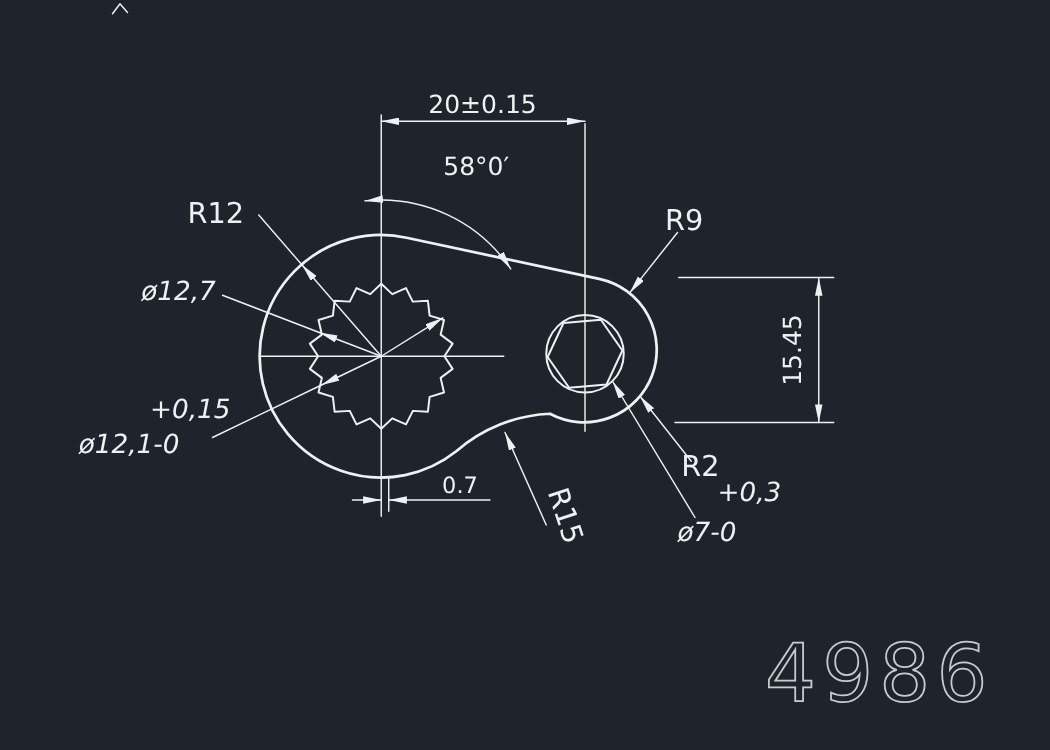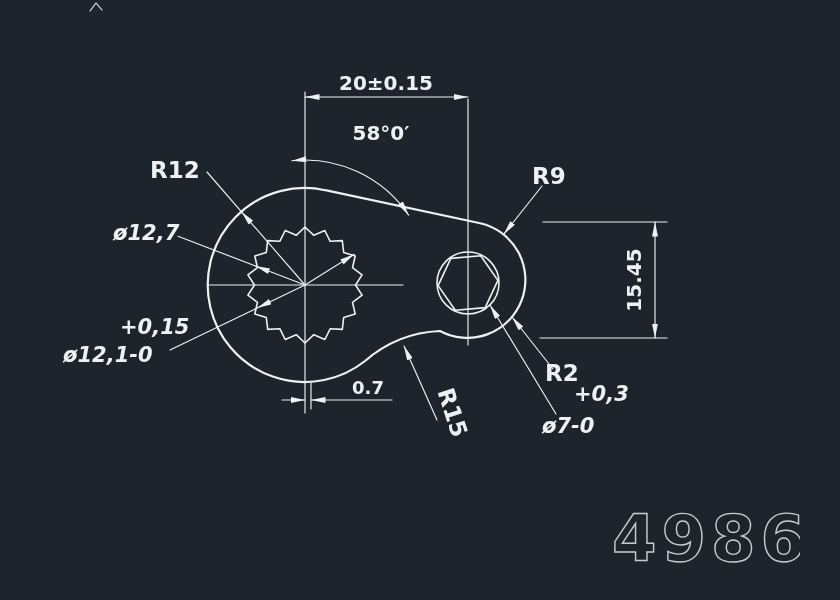--- a/index.html
+++ b/index.html
@@ -1,17 +1,17 @@
 <!DOCTYPE html>
 <html style="--bg: #1d242b; --line: #eef1f3; --pn: #c7cbce;"><head>
 <meta charset="utf-8">
 <style>
   :root{ --bg:#1d242b; --line:#eef1f3; --pn:#c7cbce; }
   html,body{margin:0;padding:0;background:var(--bg);}
-  .stage{position:relative;width:800px;height:600px;background:var(--bg);overflow:hidden;font-weight:bold;}
+  .stage{position:relative;width:800px;height:600px;background:var(--bg);overflow:hidden;}
   svg{display:block;}
   .geo{stroke:var(--line);fill:none;stroke-linecap:round;stroke-linejoin:round;}
   .thick{stroke-width:2.2;}
   .mid{stroke-width:1.6;}
   .thin{stroke-width:1.15;}
   text{fill:var(--line);font-family:"DejaVu Sans",sans-serif;}
   .t18{font-size:18px;}
   .t20{font-size:20px;}
   .t24{font-size:23px;}
   .it{font-style:italic;font-size:21px;}

